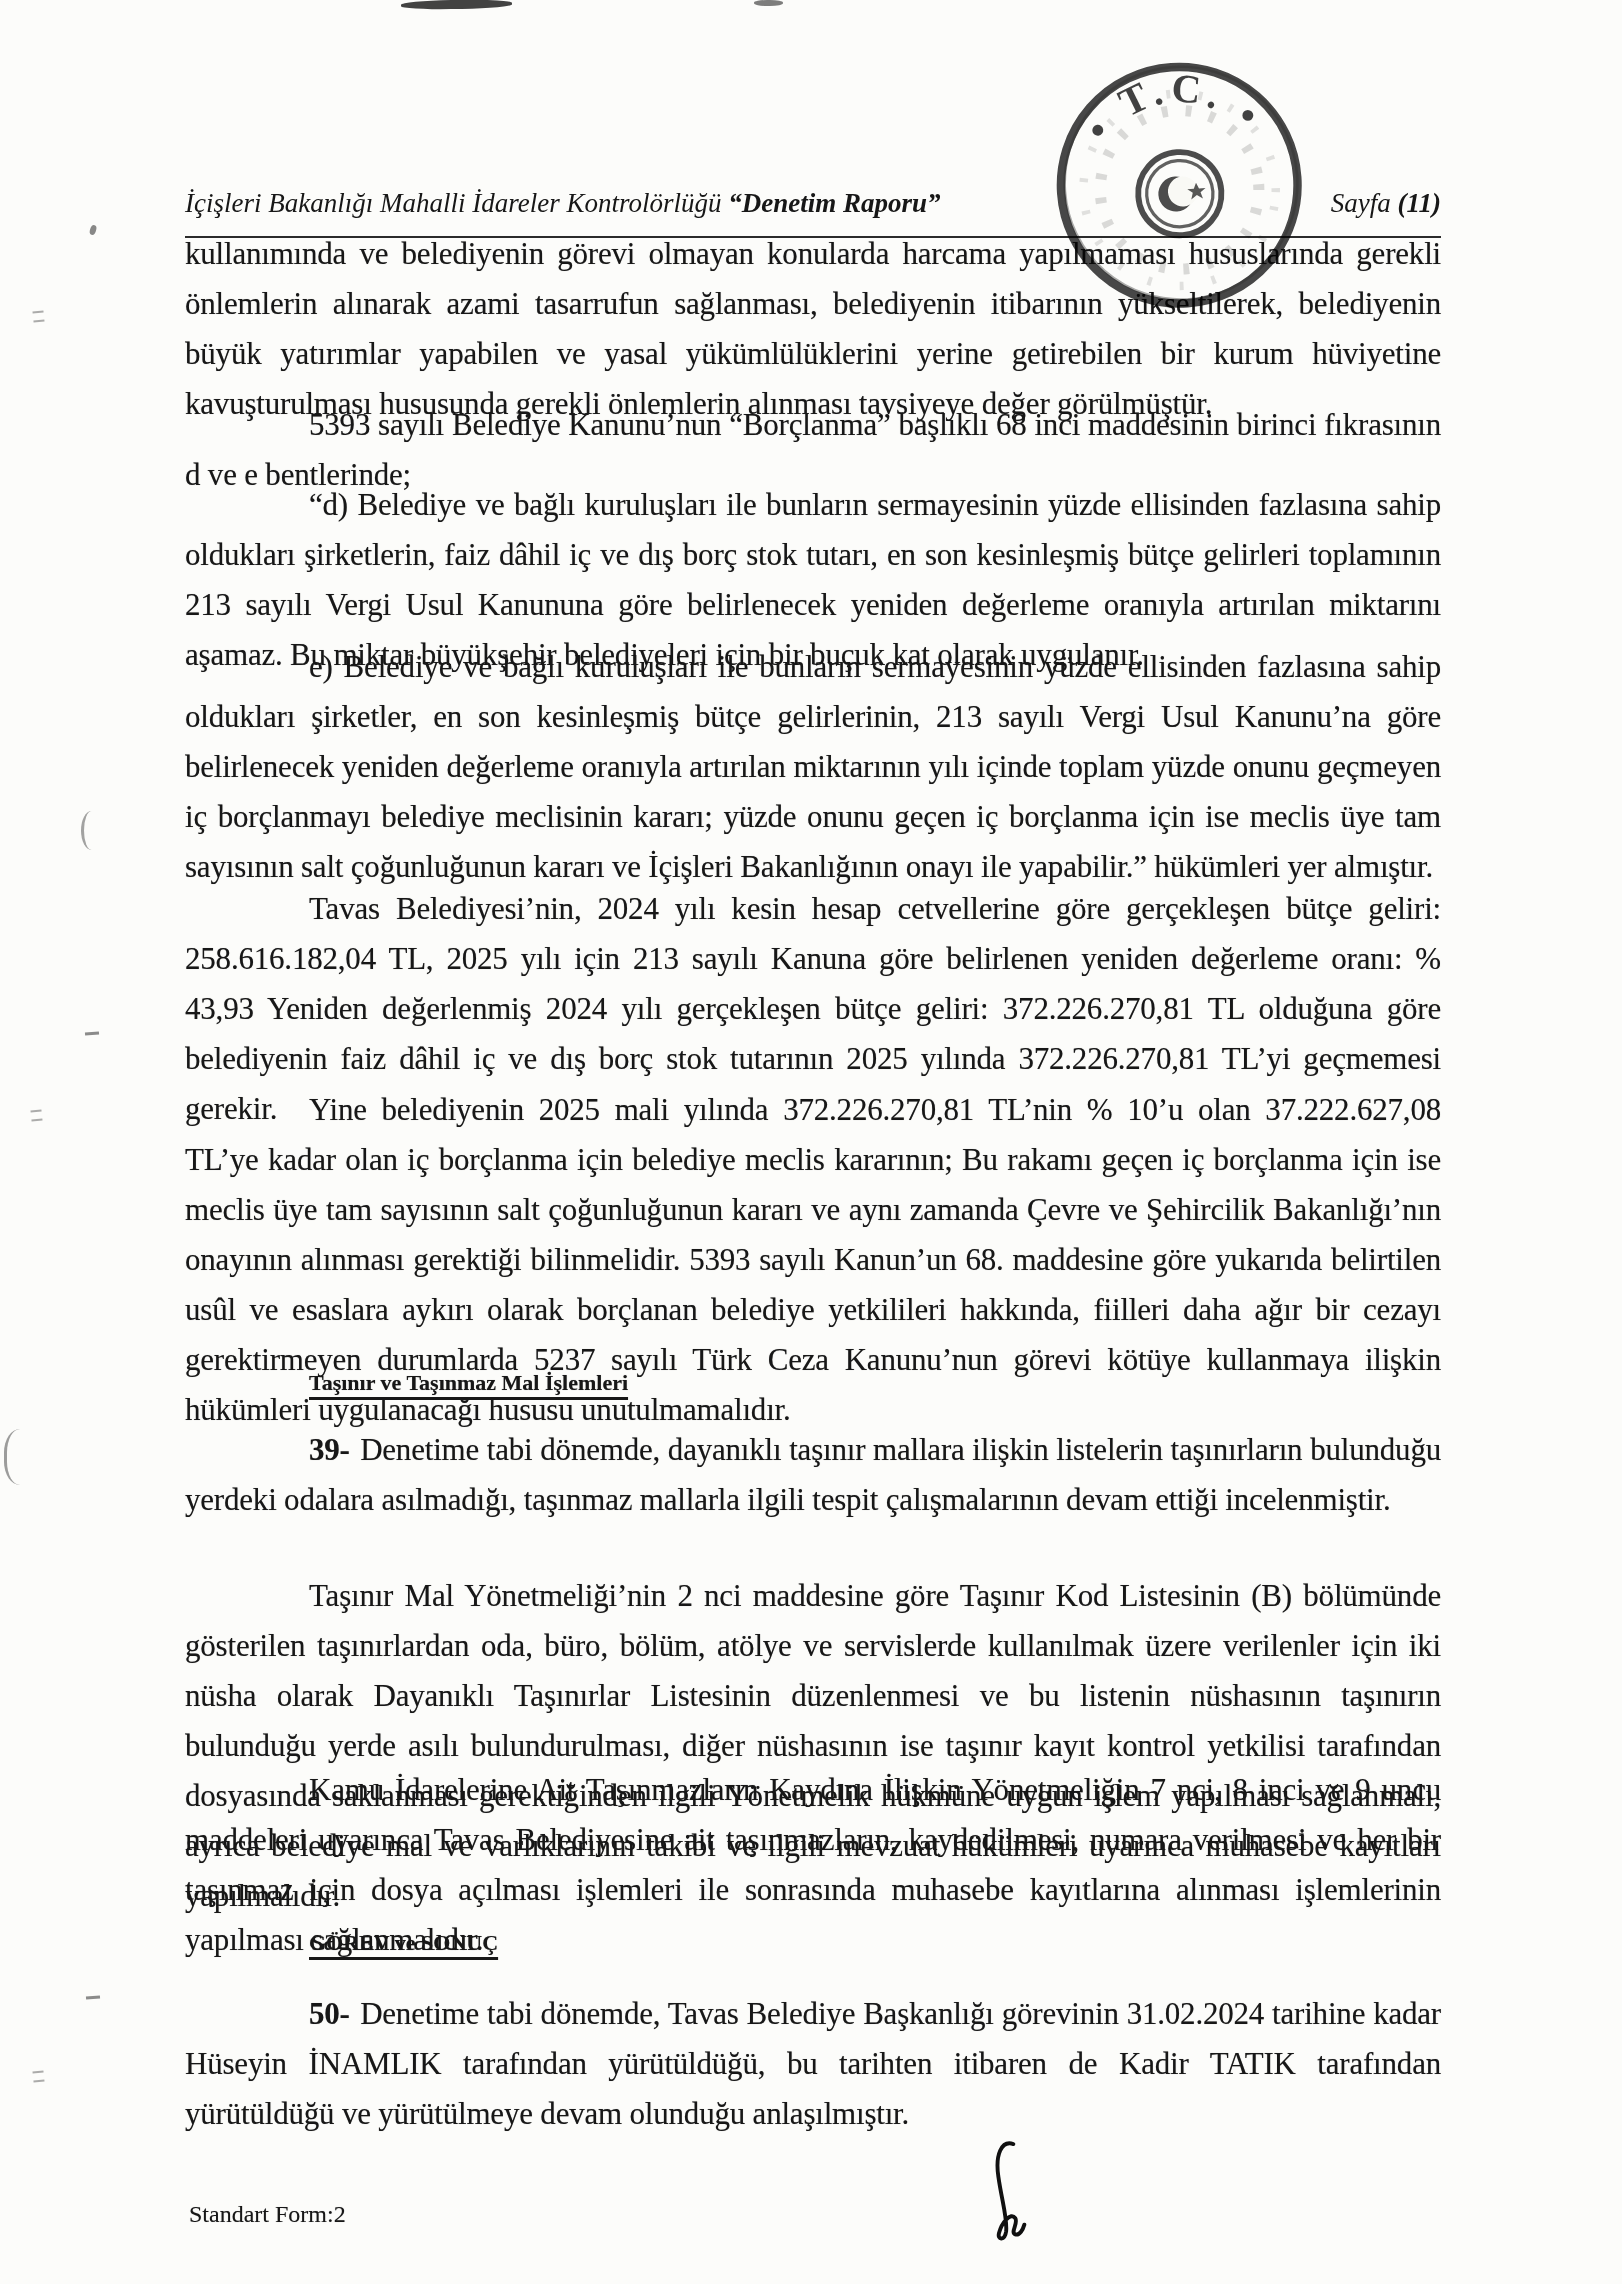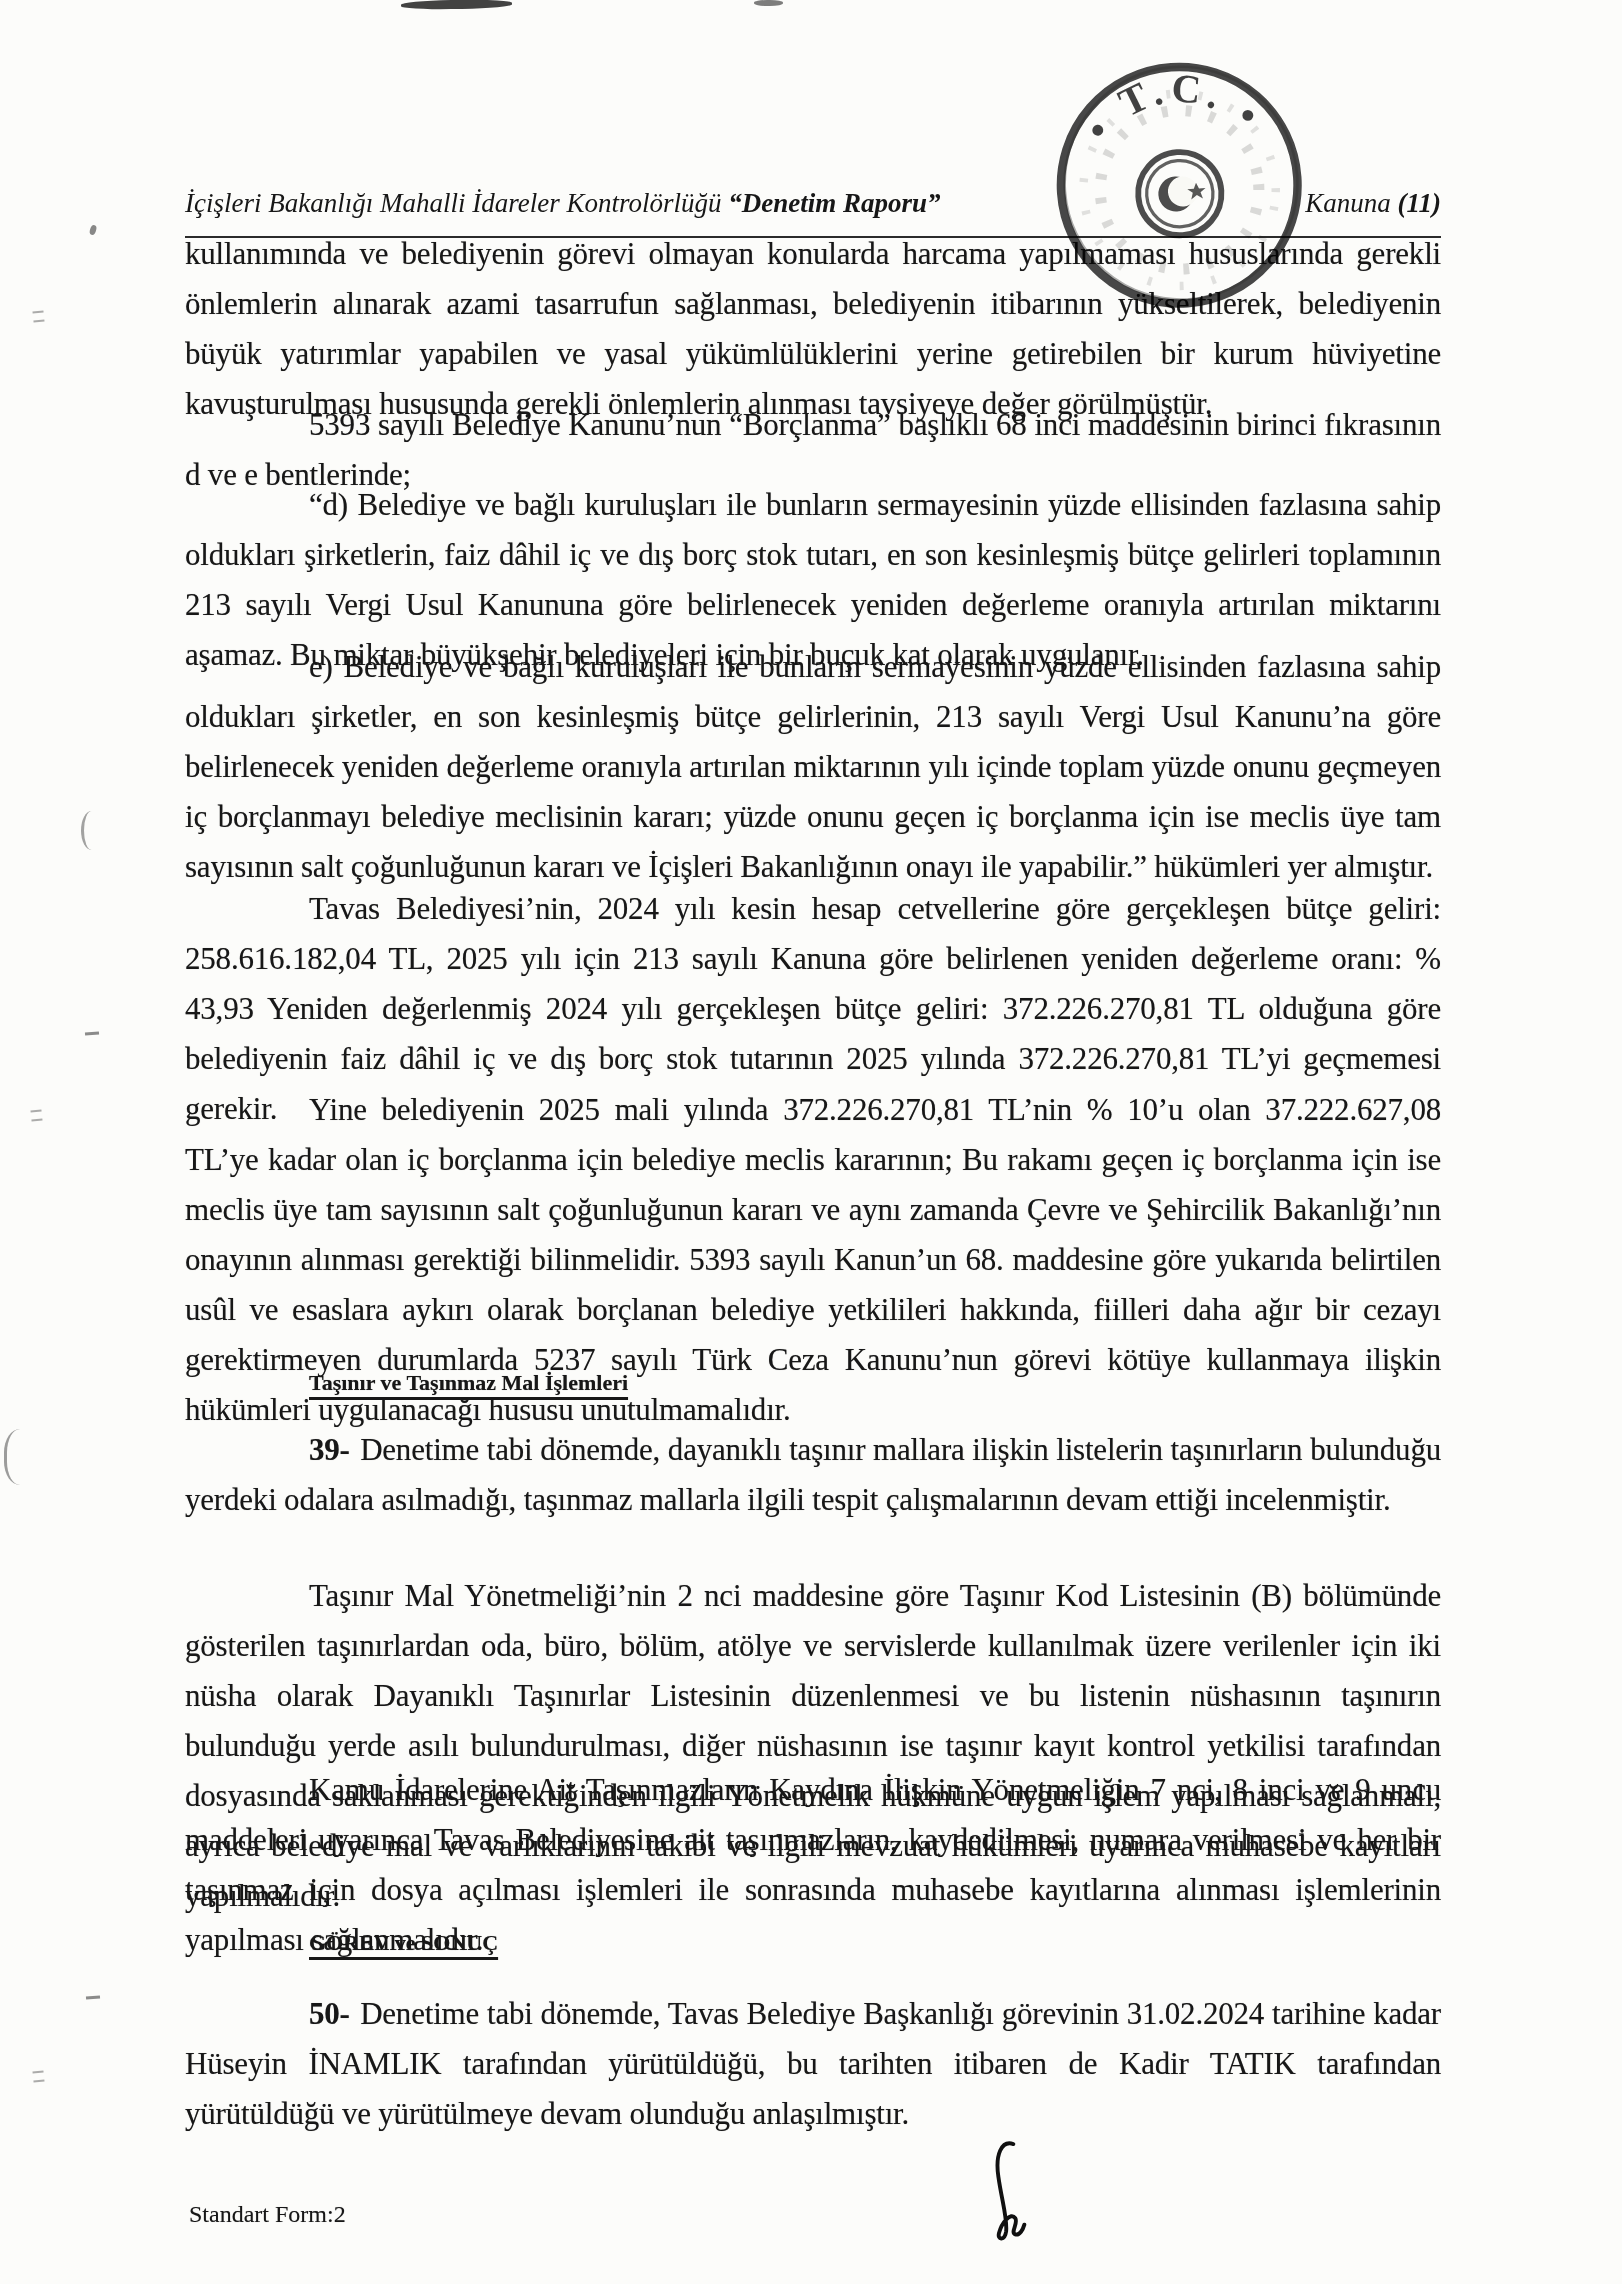--- a/index.html
+++ b/index.html
@@ -84,21 +84,21 @@
 </head>
 <body>
 
 <div class="page">
 
   <div class="smudge s1"></div>
   <div class="smudge s2"></div>
 
   <div class="header">
     <div><span>İçişleri Bakanlığı Mahalli İdareler Kontrolörlüğü</span><span class="bold"> “Denetim Raporu”</span></div>
-    <div><span>Kanuna </span><span class="bold">(11)</span></div>
+    <div><span>Sayfa </span><span class="bold">(11)</span></div>
   </div>
 
   <p class="para b0"><b class="lead"></b><span>kullanımında ve belediyenin görevi olmayan konularda harcama yapılmaması hususlarında gerekli önlemlerin alınarak azami tasarrufun sağlanması, belediyenin itibarının yükseltilerek, belediyenin büyük yatırımlar yapabilen ve yasal yükümlülüklerini yerine getirebilen bir kurum hüviyetine kavuşturulması hususunda gerekli önlemlerin alınması tavsiyeye değer görülmüştür.</span></p>
   <p class="para b1 indent"><b class="lead"></b><span>5393 sayılı Belediye Kanunu’nun “Borçlanma” başlıklı 68 inci maddesinin birinci fıkrasının d ve e bentlerinde;</span></p>
   <p class="para b2 indent"><b class="lead"></b><span>“d) Belediye ve bağlı kuruluşları ile bunların sermayesinin yüzde ellisinden fazlasına sahip oldukları şirketlerin, faiz dâhil iç ve dış borç stok tutarı, en son kesinleşmiş bütçe gelirleri toplamının 213 sayılı Vergi Usul Kanununa göre belirlenecek yeniden değerleme oranıyla artırılan miktarını aşamaz. Bu miktar büyükşehir belediyeleri için bir buçuk kat olarak uygulanır.</span></p>
   <p class="para b3 indent"><b class="lead"></b><span>e) Belediye ve bağlı kuruluşları ile bunların sermayesinin yüzde ellisinden fazlasına sahip oldukları şirketler, en son kesinleşmiş bütçe gelirlerinin, 213 sayılı Vergi Usul Kanunu’na göre belirlenecek yeniden değerleme oranıyla artırılan miktarının yılı içinde toplam yüzde onunu geçmeyen iç borçlanmayı belediye meclisinin kararı; yüzde onunu geçen iç borçlanma için ise meclis üye tam sayısının salt çoğunluğunun kararı ve İçişleri Bakanlığının onayı ile yapabilir.” hükümleri yer almıştır.</span></p>
   <p class="para b4 indent"><b class="lead"></b><span>Tavas Belediyesi’nin, 2024 yılı kesin hesap cetvellerine göre gerçekleşen bütçe geliri: 258.616.182,04 TL, 2025 yılı için 213 sayılı Kanuna göre belirlenen yeniden değerleme oranı: % 43,93 Yeniden değerlenmiş 2024 yılı gerçekleşen bütçe geliri: 372.226.270,81 TL olduğuna göre belediyenin faiz dâhil iç ve dış borç stok tutarının 2025 yılında 372.226.270,81 TL’yi geçmemesi gerekir.</span></p>
   <p class="para b5 indent"><b class="lead"></b><span>Yine belediyenin 2025 mali yılında 372.226.270,81 TL’nin % 10’u olan 37.222.627,08 TL’ye kadar olan iç borçlanma için belediye meclis kararının; Bu rakamı geçen iç borçlanma için ise meclis üye tam sayısının salt çoğunluğunun kararı ve aynı zamanda Çevre ve Şehircilik Bakanlığı’nın onayının alınması gerektiği bilinmelidir. 5393 sayılı Kanun’un 68. maddesine göre yukarıda belirtilen usûl ve esaslara aykırı olarak borçlanan belediye yetkilileri hakkında, fiilleri daha ağır bir cezayı gerektirmeyen durumlarda 5237 sayılı Türk Ceza Kanunu’nun görevi kötüye kullanmaya ilişkin hükümleri uygulanacağı hususu unutulmamalıdır.</span></p>
 
   <h2 class="heading hpos1">Taşınır ve Taşınmaz Mal İşlemleri</h2>

